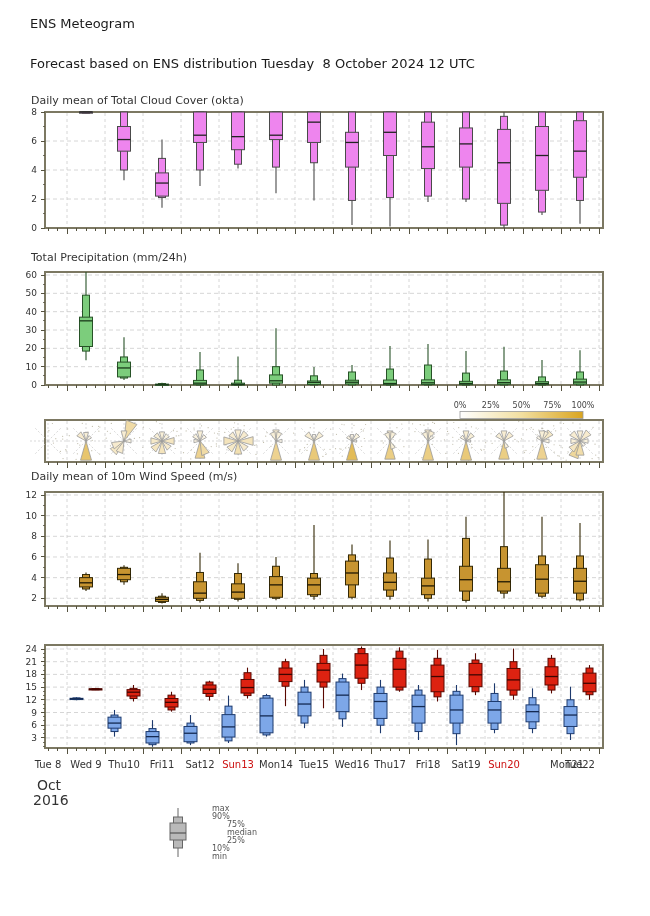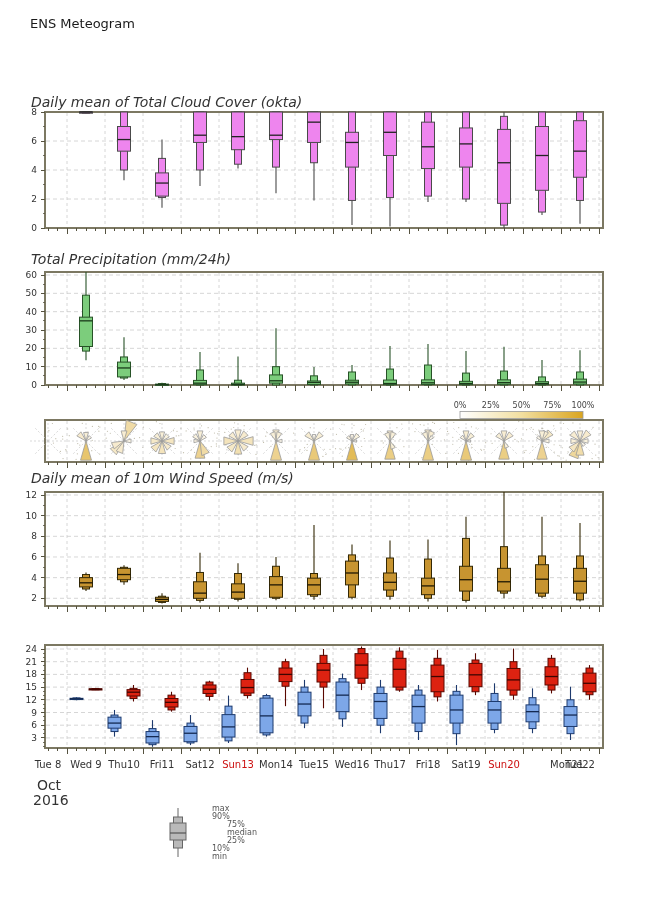--- a/index.html
+++ b/index.html
@@ -1,30 +1,31 @@
 <!DOCTYPE html>
 <html><head>
 <meta charset="utf-8">
 <style>
   html,body{margin:0;padding:0;background:#fff;}
   #page{position:relative;width:650px;height:916px;background:#fff;overflow:hidden;
         font-family:"DejaVu Sans", sans-serif;}
   .hline{position:absolute;left:30px;font-size:13px;color:#1a1a1a;white-space:pre;}
-  .ptitle{position:absolute;left:31px;font-size:14px;color:#333;white-space:pre;font-style:italic;}
+  .ptitle{position:absolute;left:31px;font-size:11px;color:#333;white-space:pre;}
   #canvas{position:absolute;left:0;top:0;}
   #xaxis span{position:absolute;font-size:10px;color:#333;text-align:center;width:38px;}
   #xaxis span.red{color:#cc1111;}
   .monthlab{position:absolute;left:33px;width:32px;text-align:center;font-size:14px;color:#333;}
   svg text{font-family:"DejaVu Sans", sans-serif;}
 </style>
 </head>
 <body>
 
 <div id="page">
   <div class="hline" style="top:16px">ENS Meteogram</div>
+  <div class="hline" style="top:56px">Forecast based on ENS distribution Tuesday  8 October 2024 12 UTC</div>
 
   <div class="ptitle" style="top:94px">Daily mean of Total Cloud Cover (okta)</div>
   <div class="ptitle" style="top:251px">Total Precipitation (mm/24h)</div>
   <div class="ptitle" style="top:470px">Daily mean of 10m Wind Speed (m/s)</div>
 
   <svg id="canvas" width="650" height="916">
       <defs>
         <linearGradient id="wg" x1="0" y1="0" x2="1" y2="0">
           <stop offset="0" stop-color="#ffffff"></stop>
           <stop offset="0.5" stop-color="#f2dfa0"></stop>

